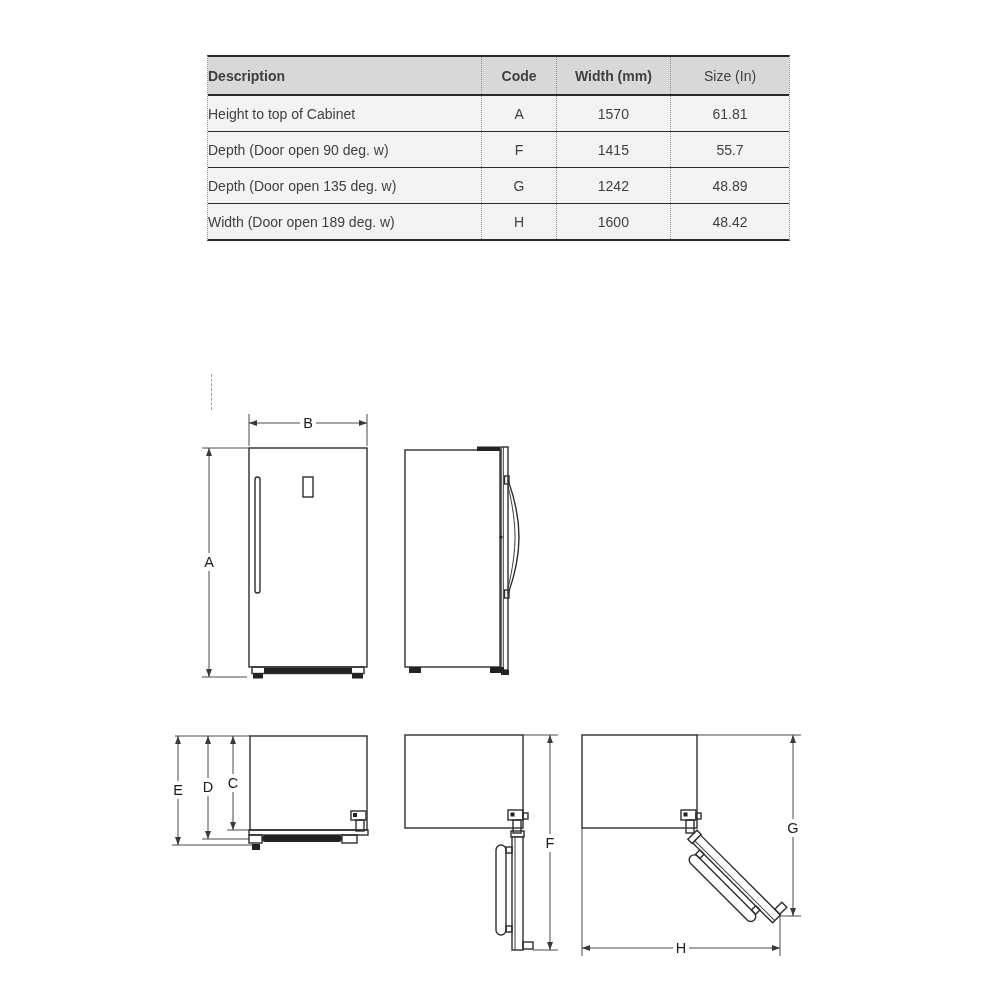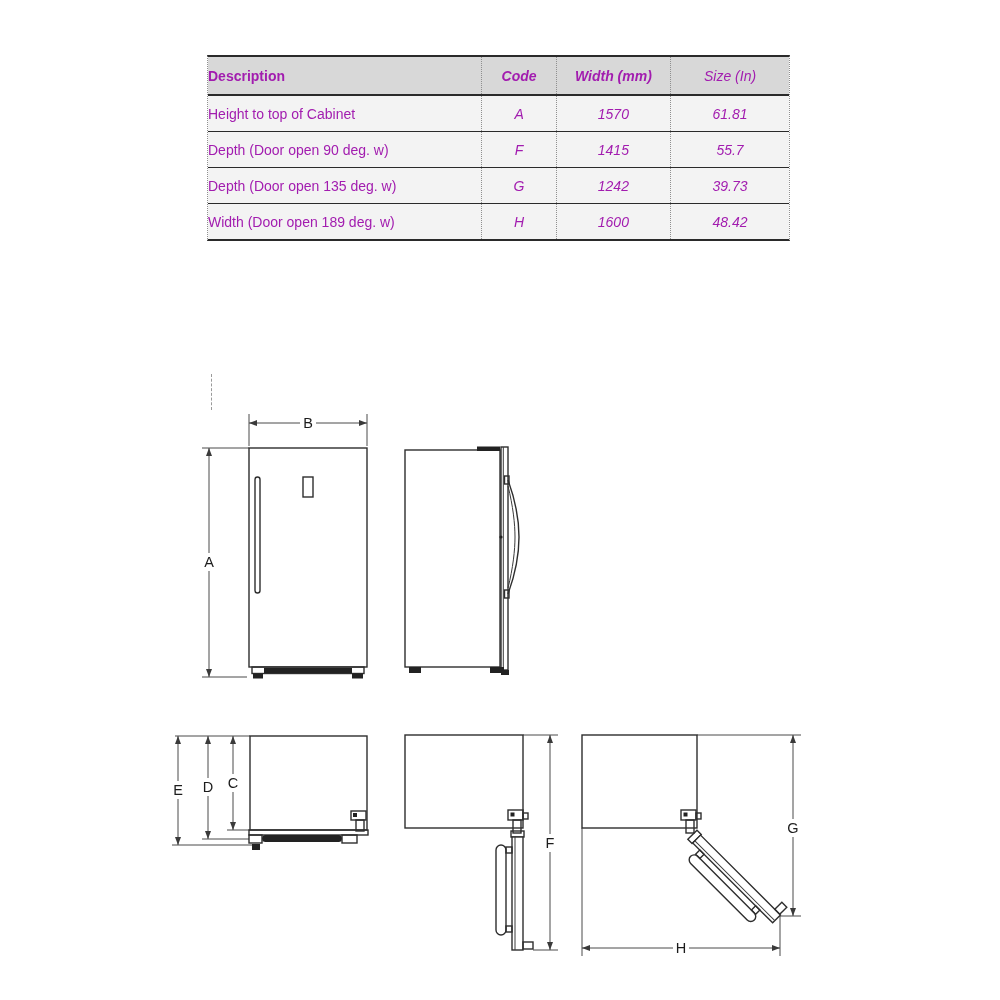--- a/index.html
+++ b/index.html
@@ -1,35 +1,35 @@
 <!DOCTYPE html>
 <html style="--header-bg: #d8d8d8; --row-bg: #f3f3f3; --line: #2a2a2a;"><head>
 <meta charset="utf-8">
 <style>
   html,body{margin:0;padding:0;background:#fff;}
   #canvas{position:relative;width:1000px;height:1000px;background:#fff;overflow:hidden;
-          font-family:"Liberation Sans",sans-serif;color:#a21caf;}
+          font-family:"Liberation Sans",sans-serif;color:#404040;}
 
   
   .tbl-wrap{position:absolute;left:207px;top:55px;width:581px;
             border-top:2px solid var(--line,#2a2a2a);
             border-bottom:2px solid var(--line,#2a2a2a);
             border-left:1px dotted #8f8f8f;border-right:1px dotted #8f8f8f;}
   table.spec{border-collapse:collapse;table-layout:fixed;width:100%;font-size:14px;}
   table.spec col.c-desc{width:273px;} table.spec col.c-code{width:74px;}
   table.spec col.c-mm{width:114px;}  table.spec col.c-in{width:118px;}
   table.spec th,table.spec td{padding:0;vertical-align:middle;height:35px;
             background:var(--row-bg,#f3f3f3);font-weight:400;}
   table.spec thead th{height:37px;background:var(--header-bg,#d8d8d8);
             border-bottom:2px solid var(--line,#2a2a2a);font-weight:700;}
   table.spec thead th.lite{font-weight:400;}
   table.spec tbody tr + tr td{border-top:1.5px solid var(--line,#2a2a2a);}
   .cell-l{text-align:left;padding-left:11px;}
   .cell-c{text-align:center;}
-  table.spec td + td, table.spec th + th{border-left:1px dotted #8f8f8f;font-style:italic;}
+  table.spec td + td, table.spec th + th{border-left:1px dotted #8f8f8f;}
 
   
   .artifact-dash{position:absolute;left:211px;top:374px;height:36px;width:0;
             border-left:1px dashed #9a9a9a;}
 
   
   svg.drawing{position:absolute;overflow:visible;}
   svg.drawing .obj{stroke:#2e2e2e;stroke-width:1.4;fill:#fff;}
   svg.drawing .objl{stroke:#2e2e2e;stroke-width:1.4;fill:none;}
   svg.drawing .thin{stroke:#3a3a3a;stroke-width:1;fill:none;}
@@ -70,21 +70,21 @@
         <tr>
           <td class="cell-l">Depth (Door open 90 deg. w)</td>
           <td class="cell-c">F</td>
           <td class="cell-c">1415</td>
           <td class="cell-c">55.7</td>
         </tr>
         <tr>
           <td class="cell-l">Depth (Door open 135 deg. w)</td>
           <td class="cell-c">G</td>
           <td class="cell-c">1242</td>
-          <td class="cell-c">39.73</td>
+          <td class="cell-c">48.89</td>
         </tr>
         <tr>
           <td class="cell-l">Width (Door open 189 deg. w)</td>
           <td class="cell-c">H</td>
           <td class="cell-c">1600</td>
           <td class="cell-c">48.42</td>
         </tr>
       </tbody>
     </table>
   </div>

